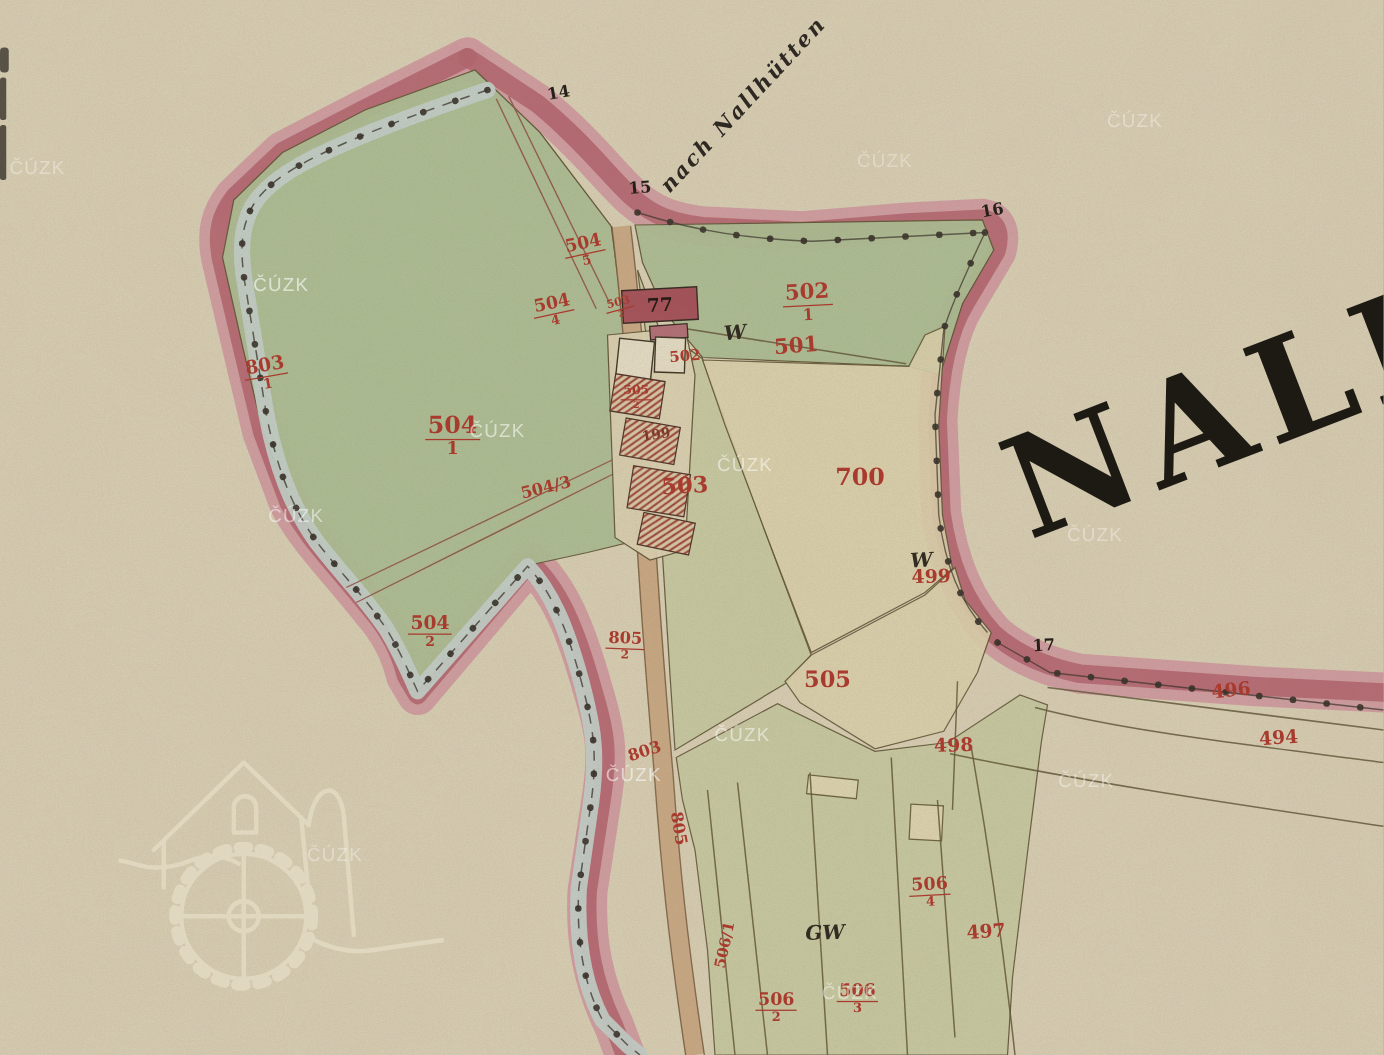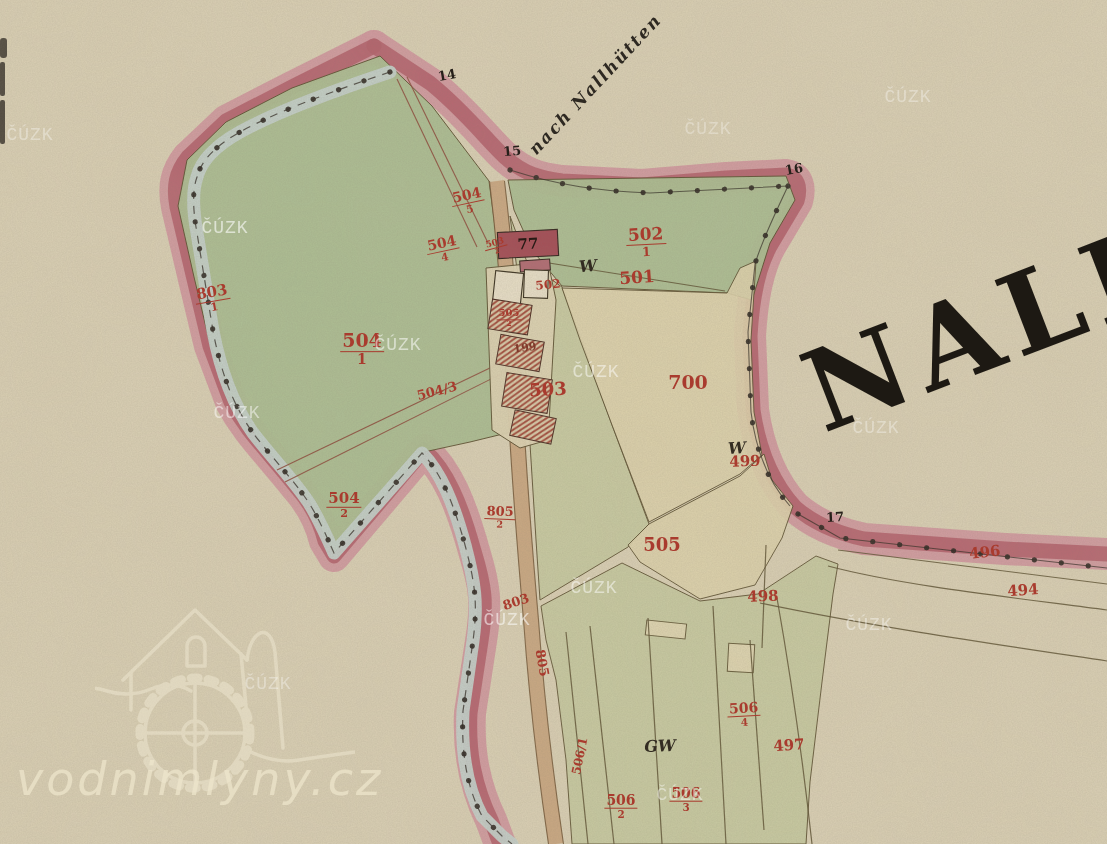--- a/index.html
+++ b/index.html
@@ -38,21 +38,21 @@
   .plabel .den{display:block;font-size:74%;}
   .bpoint{position:absolute;color:#26201a;font-weight:700;font-size:13px;white-space:nowrap;}
   .meadow{position:absolute;color:#332c22;font-style:italic;font-weight:700;font-size:16px;white-space:nowrap;}
   .house-no{position:absolute;left:528px;top:244px;color:#271b15;font-weight:700;font-size:15px;
             transform:translate(-50%,-50%) rotate(-3deg);}
   .path-label{position:absolute;left:595px;top:84px;color:#2e2922;font-style:italic;font-weight:700;
               font-size:17px;letter-spacing:2px;white-space:nowrap;
               transform:translate(-50%,-50%) rotate(-47deg);}
   .region-name{position:absolute;left:990px;top:327px;color:#1d1913;font-weight:700;font-size:112px;
                letter-spacing:10px;white-space:nowrap;transform:translate(-50%,-50%) rotate(-21deg);}
-  .cuzk{position:absolute;color:var(--wm);font-family:Liberation Mono, monospace;font-size:18px;
+  .cuzk{position:absolute;color:var(--wm);font-family:Liberation Sans, sans-serif;font-size:15px;
         letter-spacing:1px;white-space:nowrap;transform:translate(-50%,-50%);}
   .site-wm{position:absolute;left:16px;top:752px;color:var(--site);opacity:.72;
            font-family:"DejaVu Sans",sans-serif;font-style:italic;font-size:46px;letter-spacing:3px;}
   .mill-logo{position:absolute;left:95px;top:598px;opacity:.5;}
 </style>
 </head>
 <body>
 
 <div class="stage">
 
@@ -238,21 +238,20 @@
         <path d="M92,48 a9,9 0 0 1 18,0 l0,20 -18,0 z"></path>
         <path d="M152,62 C156,30 176,24 180,54 L188,150"></path>
         <circle cx="100" cy="135" r="50"></circle>
         <circle cx="100" cy="135" r="55" stroke-width="9" stroke-dasharray="7 10"></circle>
         <circle cx="100" cy="135" r="12"></circle>
         <path d="M100,85 L100,185 M50,135 L150,135"></path>
         <path d="M-30,95 q20,-9 42,-2 t44,-2 t40,2"></path>
         <path d="M152,152 q26,14 52,10 t56,-8"></path>
       </g>
     </svg>
-    <div class="site-wm">vodnimlyny.cz</div>
   <div class="cuzk" style="left: 225px; top: 228px; opacity: 0.6;">ČÚZK</div>
       <div class="cuzk" style="left: 30px; top: 135px; opacity: 0.35;">ČÚZK</div>
       <div class="cuzk" style="left: 398px; top: 345px; opacity: 0.55;">ČÚZK</div>
       <div class="cuzk" style="left: 237px; top: 413px; opacity: 0.5;">ČÚZK</div>
       <div class="cuzk" style="left: 596px; top: 372px; opacity: 0.5;">ČÚZK</div>
       <div class="cuzk" style="left: 594px; top: 588px; opacity: 0.5;">ČÚZK</div>
       <div class="cuzk" style="left: 507px; top: 620px; opacity: 0.55;">ČÚZK</div>
       <div class="cuzk" style="left: 876px; top: 428px; opacity: 0.35;">ČÚZK</div>
       <div class="cuzk" style="left: 869px; top: 625px; opacity: 0.4;">ČÚZK</div>
       <div class="cuzk" style="left: 708px; top: 129px; opacity: 0.3;">ČÚZK</div>

